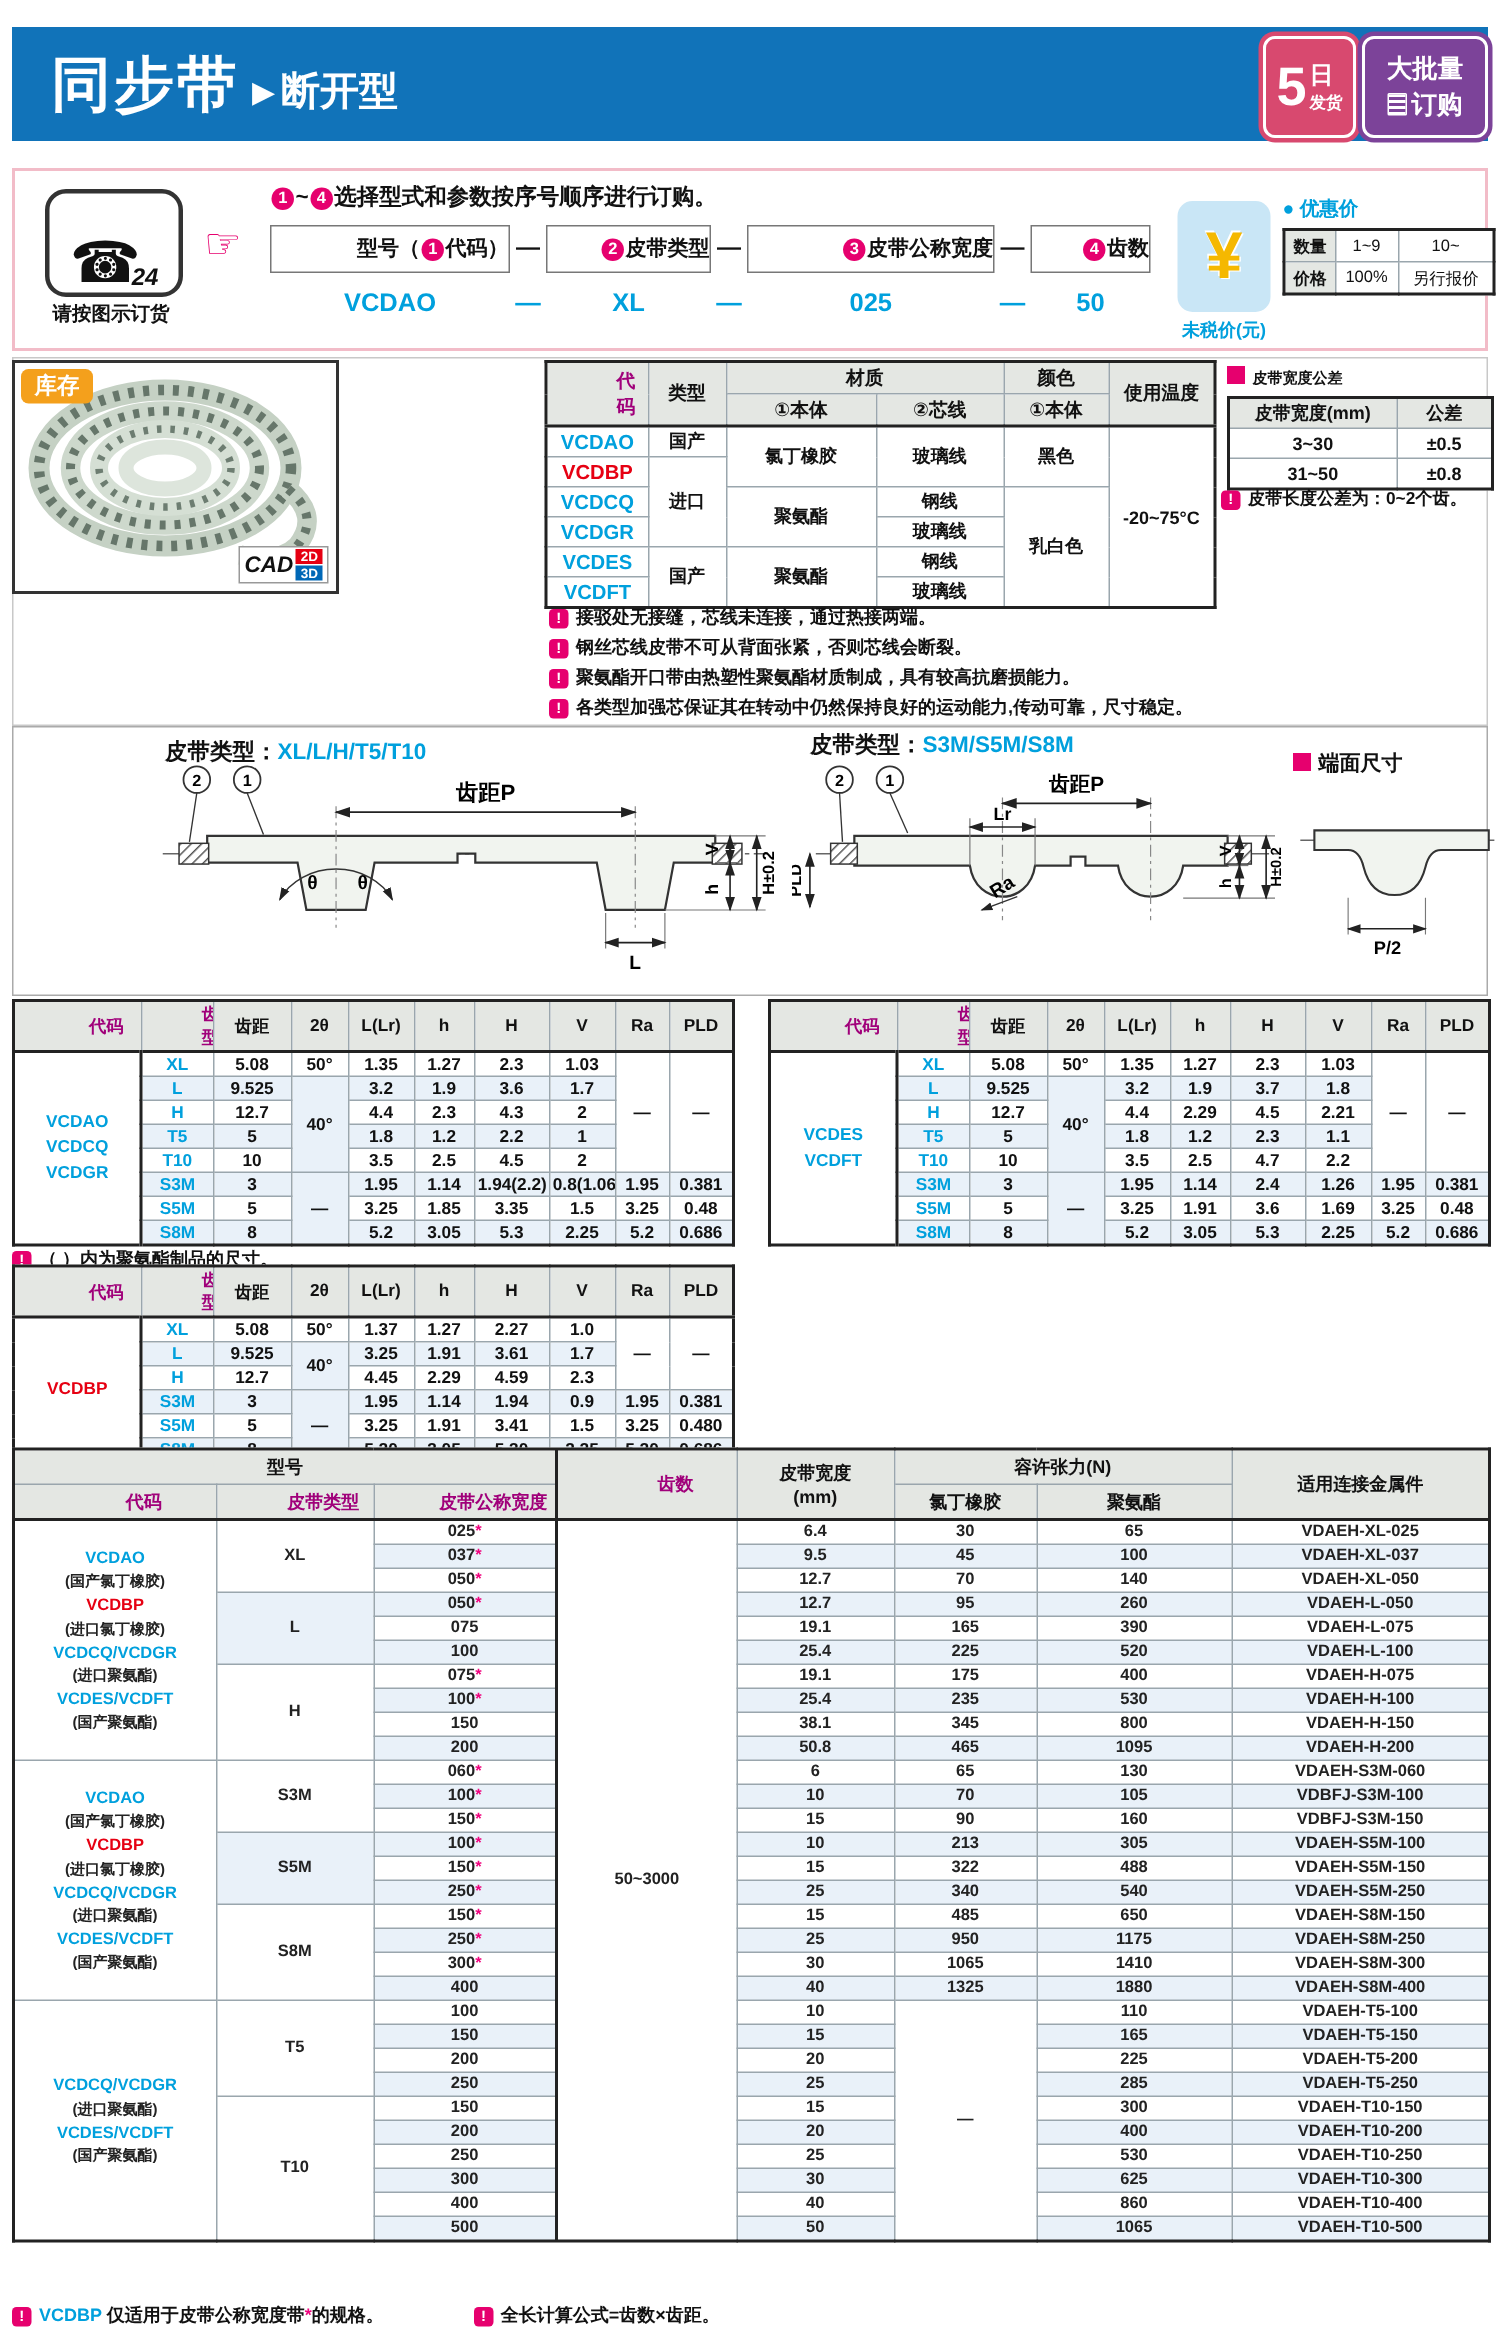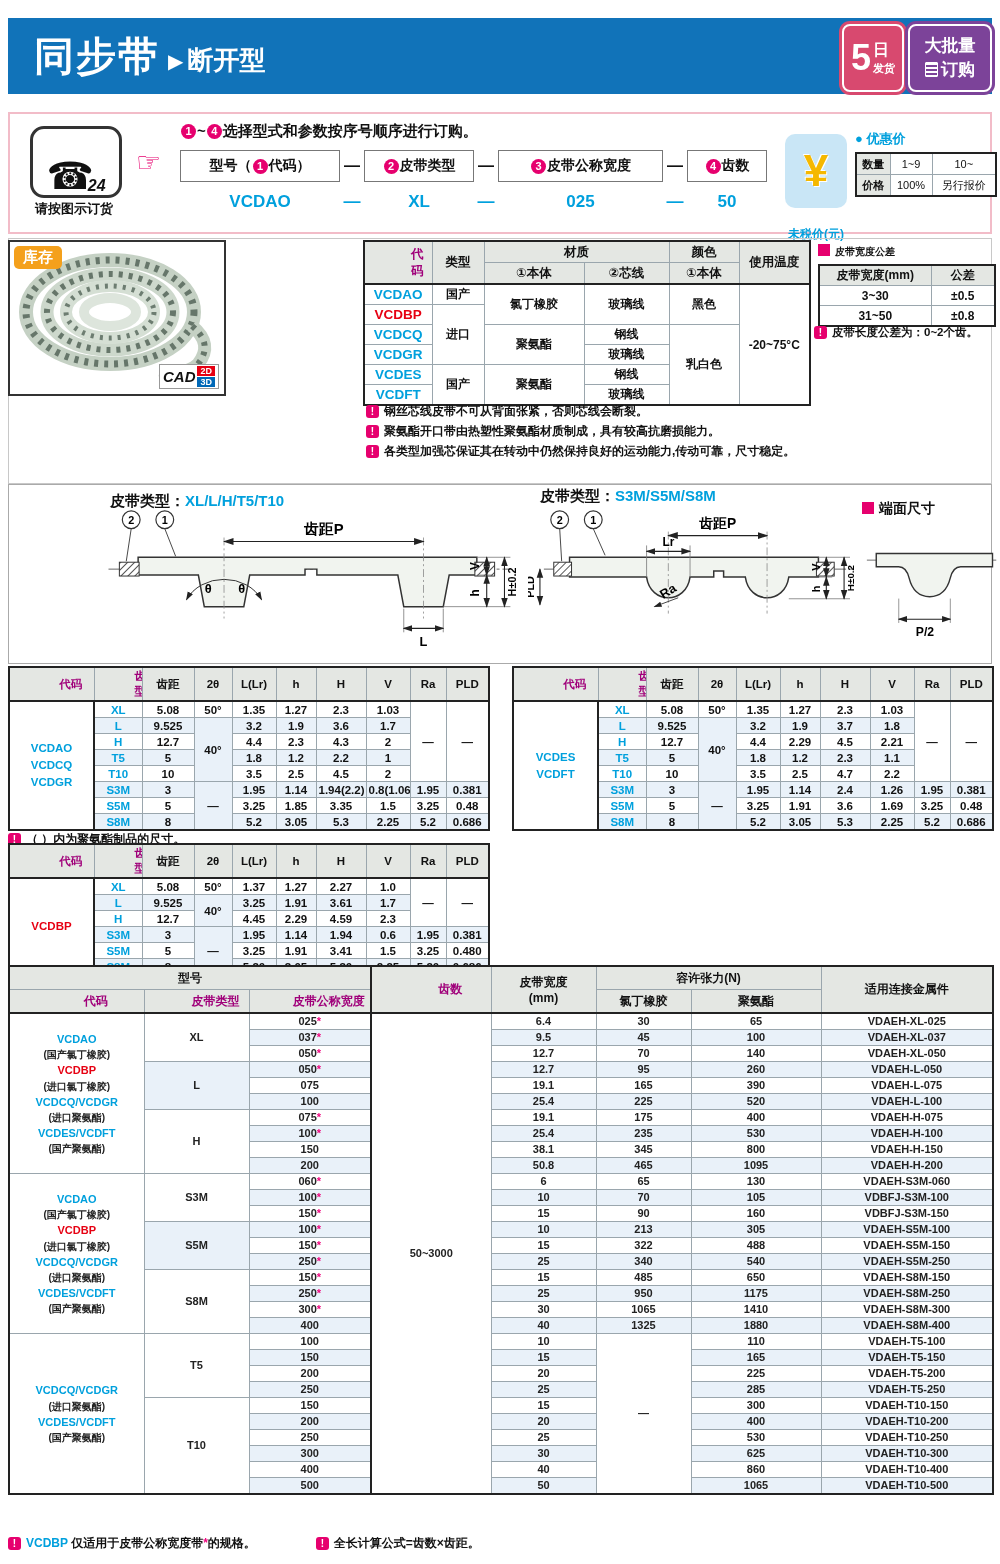--- a/index.html
+++ b/index.html
@@ -28,27 +28,27 @@
   #phone{left:20px;top:12px;width:86px;height:66px;border:3px solid #333;border-radius:14px;
          display:flex;align-items:flex-end;justify-content:center;background:#fff;}
   #phone .ph{font-size:38px;line-height:1;}
   #phone .n24{font-size:16px;font-weight:bold;font-style:italic;margin-left:-6px;}
   #phlbl{left:8px;top:86px;width:112px;text-align:center;font-size:13px;font-weight:bold;}
   #hand{left:126px;top:32px;font-size:28px;color:#e6006e;}
   .circ{display:inline-block;width:15px;height:15px;border-radius:50%;background:#e6006e;color:#fff;
         font-size:11px;line-height:15px;text-align:center;font-weight:bold;margin:0 1px;vertical-align:1px;}
   #instr{left:170px;top:8px;font-size:15px;font-weight:bold;}
   #obox{left:170px;top:36px;display:grid;grid-template-columns:160px 24px 110px 24px 165px 24px 80px;grid-row-gap:10px;}
-  .fbox{border:1.5px solid #777;height:30px;display:flex;align-items:center;justify-content:center;font-size:14px;font-weight:bold;background:#fff;}
+  .fbox{border:1.5px solid #777;height:30px;display:flex;align-items:center;justify-content:flex-end;font-size:14px;font-weight:bold;background:#fff;}
   .dashc{display:flex;align-items:center;justify-content:center;font-size:16px;font-weight:bold;}
   .exv{display:flex;align-items:center;justify-content:center;font-size:17px;font-weight:bold;color:#00a0dd;}
   #yen{left:775px;top:20px;width:62px;height:74px;background:#c9e6f6;border-radius:10px;
        display:flex;align-items:center;justify-content:center;font-size:44px;font-weight:bold;color:#f5b800;
        text-shadow:1px 1px 0 #fff,-1px -1px 0 #fff;}
-  #untax{left:756px;top:112px;width:100px;text-align:center;color:#00a0dd;font-size:12px;font-weight:bold;}
+  #untax{left:756px;top:98px;width:100px;text-align:center;color:#00a0dd;font-size:12px;font-weight:bold;}
   #promo{left:845px;top:16px;color:#00a0dd;font-size:13px;font-weight:bold;}
   #ptab{left:845px;top:38px;}
   #ptab table{width:140px;}
   #ptab th,#ptab td{font-size:11px;height:18px;padding:1px 2px;}
 
   
   table{border-collapse:collapse;table-layout:fixed;border:2px solid #222;background:#fff;}
   th,td{border:1px solid #9aa6ad;text-align:center;vertical-align:middle;white-space:pre-line;
         overflow:hidden;padding:1px 2px;}
   th{background:#e4e7e3;font-weight:bold;color:#111;}
@@ -324,20 +324,21 @@
             <td>±0.8</td>
           </tr>
         </tbody>
       </table>
   </div>
   <div id="tolnote" class="abs noteline">
     <span class="nicon"></span><span>皮带长度公差为：0~2个齿。</span>
   </div>
 
   <div id="notes" class="abs">
+    <div class="noteline"><span class="nicon"></span><span>接驳处无接缝，芯线未连接，通过热接两端。</span></div>
     <div class="noteline"><span class="nicon"></span><span>钢丝芯线皮带不可从背面张紧，否则芯线会断裂。</span></div>
     <div class="noteline"><span class="nicon"></span><span>聚氨酯开口带由热塑性聚氨酯材质制成，具有较高抗磨损能力。</span></div>
     <div class="noteline"><span class="nicon"></span><span>各类型加强芯保证其在转动中仍然保持良好的运动能力,传动可靠，尺寸稳定。</span></div>
   </div>
 
   <div id="diag" class="abs"></div>
   <div id="dt1" class="abs dtitle">
     <span>皮带类型：</span><span class="v">XL/L/H/T5/T10</span>
   </div>
   <div id="dt2" class="abs dtitle">
@@ -723,21 +724,21 @@
             <td>4.59</td>
             <td>2.3</td>
           </tr>
           <tr>
             <td class="cb">S3M</td>
             <td>3</td>
             <td rowspan="3">—</td>
             <td>1.95</td>
             <td>1.14</td>
             <td>1.94</td>
-            <td>0.6</td>
+            <td>0.9</td>
             <td>1.95</td>
             <td>0.381</td>
           </tr>
           <tr>
             <td class="cb">S5M</td>
             <td>5</td>
             <td>3.25</td>
             <td>1.91</td>
             <td>3.41</td>
             <td>1.5</td>

